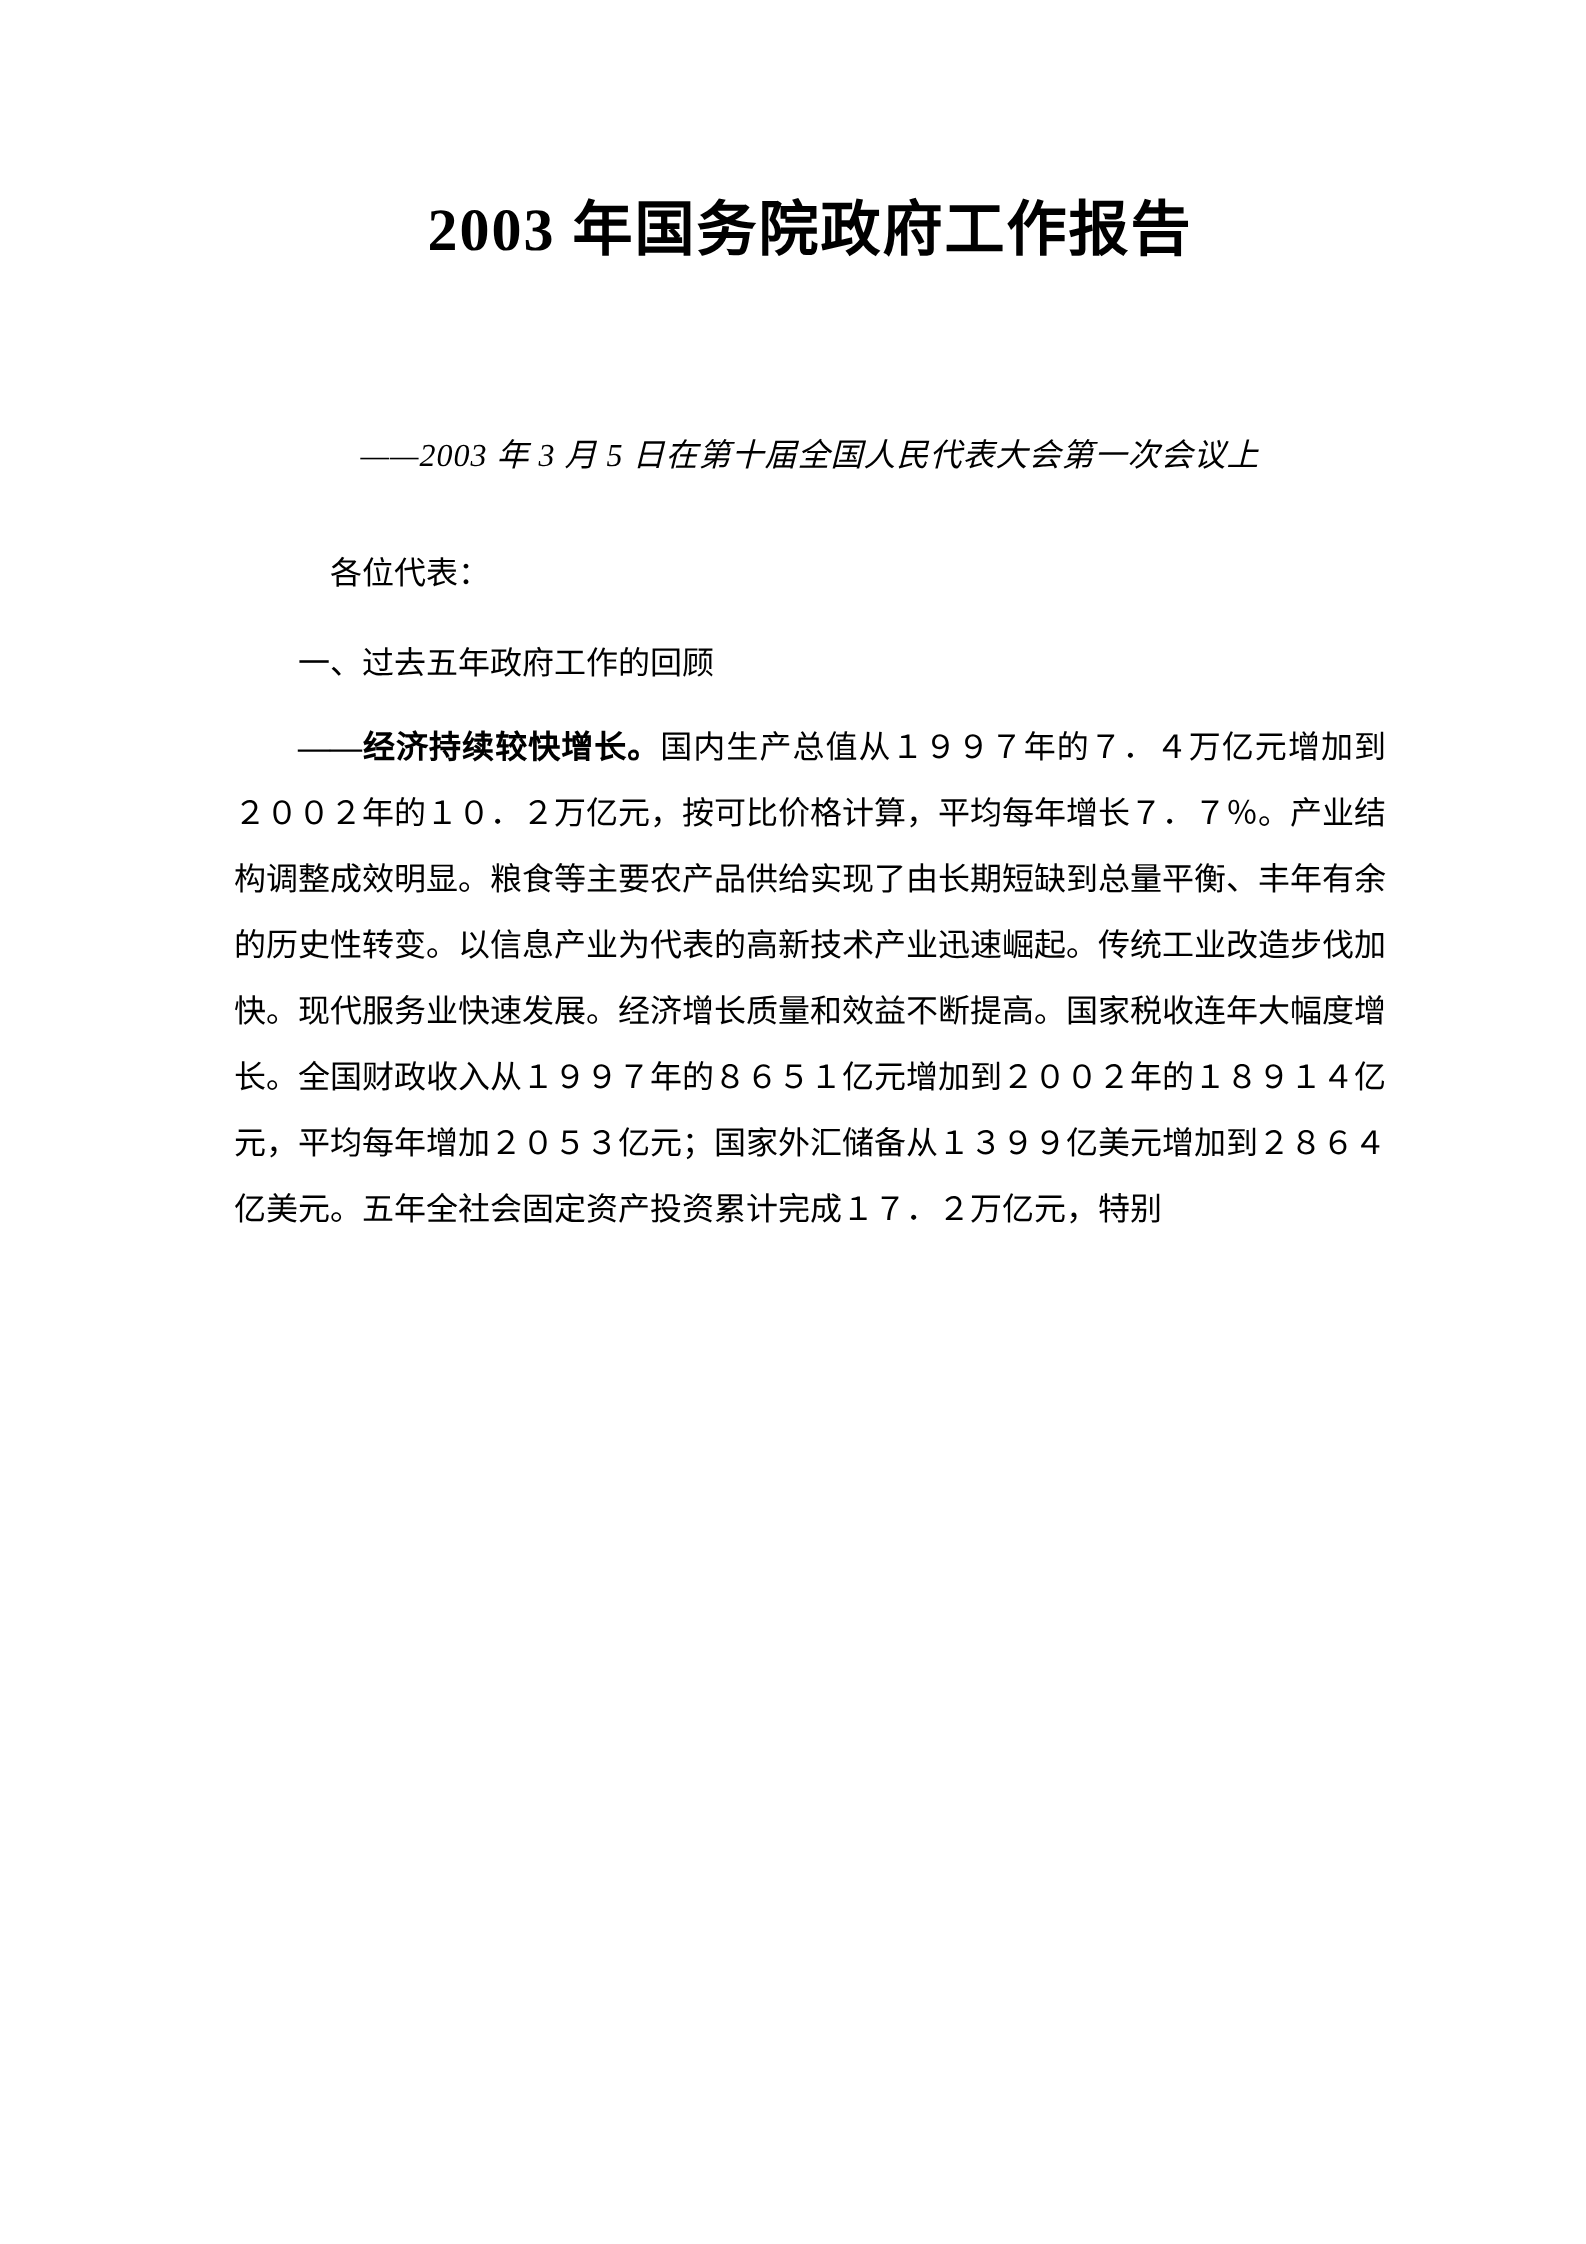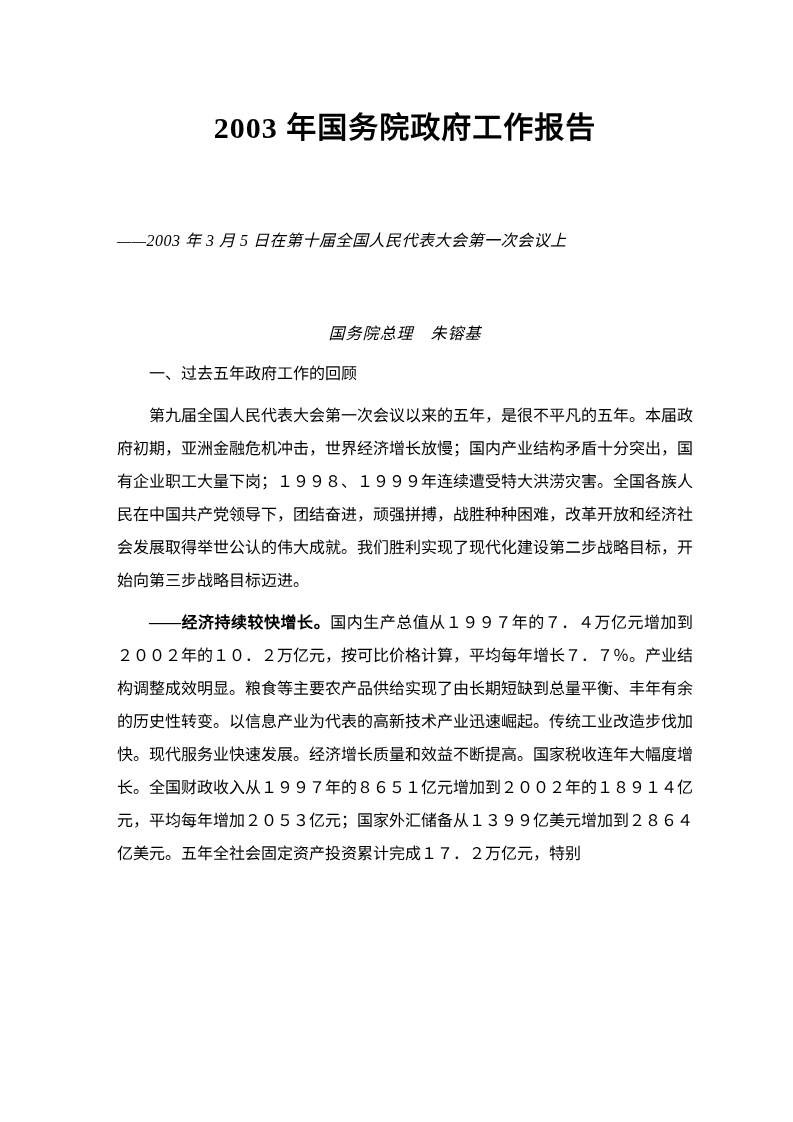--- a/index.html
+++ b/index.html
@@ -7,38 +7,39 @@
     padding: 0;
     background: #e8e8e8;
   }
   .page {
     position: relative;
     width: 793px;
     height: 1122px;
     margin: 0 auto;
     background: #ffffff;
     box-sizing: border-box;
-    padding: 12px 100px 0 117px;
+    padding: 0 100px 0 117px;
     overflow: hidden;
     color: #000000;
     font-family: "Liberation Serif", "DejaVu Serif", serif;
   }
   .doc-title {
     margin: 94px 0 0 0;
     font-size: 30px;
     line-height: 44px;
     font-weight: bold;
     text-align: center;
     letter-spacing: 1px;
   }
   .doc-subtitle {
     margin: 80px 0 0 0;
     font-size: 16px;
     line-height: 22px;
     font-style: italic;
+    text-align: center;
     letter-spacing: 0.5px;
   }
   .doc-byline {
     margin: 71px 0 0 0;
     font-size: 16px;
     line-height: 22px;
     font-style: italic;
     text-align: center;
     letter-spacing: 1px;
   }
@@ -69,24 +70,23 @@
 </style>
 </head>
 <body>
 
 <div class="page">
 
   <h1 class="doc-title">2003 年国务院政府工作报告</h1>
 
   <p class="doc-subtitle">——2003 年 3 月 5 日在第十届全国人民代表大会第一次会议上</p>
 
-  <p class="doc-byline">国务院总理　朱镕基</p>
 
+  <p class="salutation">各位代表：</p>
 
 
   <h2 class="section-heading">一、过去五年政府工作的回顾</h2>
 
-  <p class="body-para">第九届全国人民代表大会第一次会议以来的五年，是很不平凡的五年。本届政府初期，亚洲金融危机冲击，世界经济增长放慢；国内产业结构矛盾十分突出，国有企业职工大量下岗；１９９８、１９９９年连续遭受特大洪涝灾害。全国各族人民在中国共产党领导下，团结奋进，顽强拼搏，战胜种种困难，改革开放和经济社会发展取得举世公认的伟大成就。我们胜利实现了现代化建设第二步战略目标，开始向第三步战略目标迈进。</p>
 
 
   <p class="body-para"><span class="para-lead">——经济持续较快增长。</span><span>国内生产总值从１９９７年的７．４万亿元增加到２００２年的１０．２万亿元，按可比价格计算，平均每年增长７．７％。产业结构调整成效明显。粮食等主要农产品供给实现了由长期短缺到总量平衡、丰年有余的历史性转变。以信息产业为代表的高新技术产业迅速崛起。传统工业改造步伐加快。现代服务业快速发展。经济增长质量和效益不断提高。国家税收连年大幅度增长。全国财政收入从１９９７年的８６５１亿元增加到２００２年的１８９１４亿元，平均每年增加２０５３亿元；国家外汇储备从１３９９亿美元增加到２８６４亿美元。五年全社会固定资产投资累计完成１７．２万亿元，特别</span></p>
 
 </div>
 
 </body></html>

